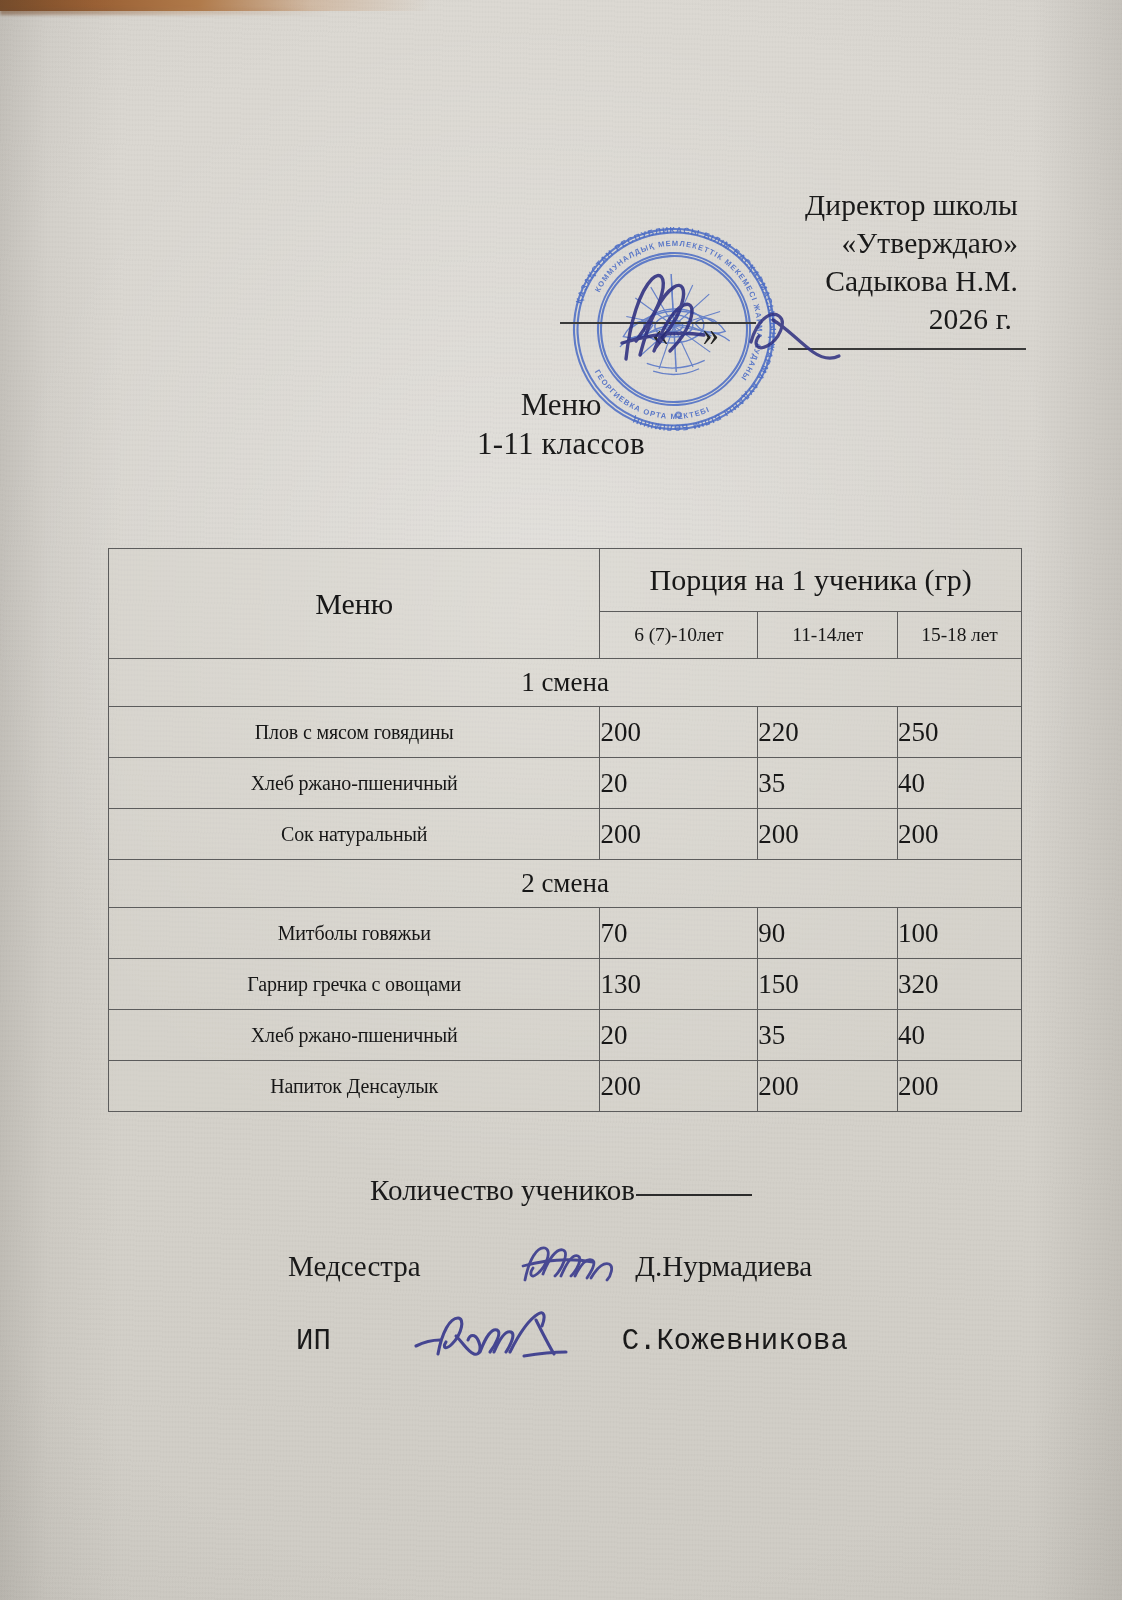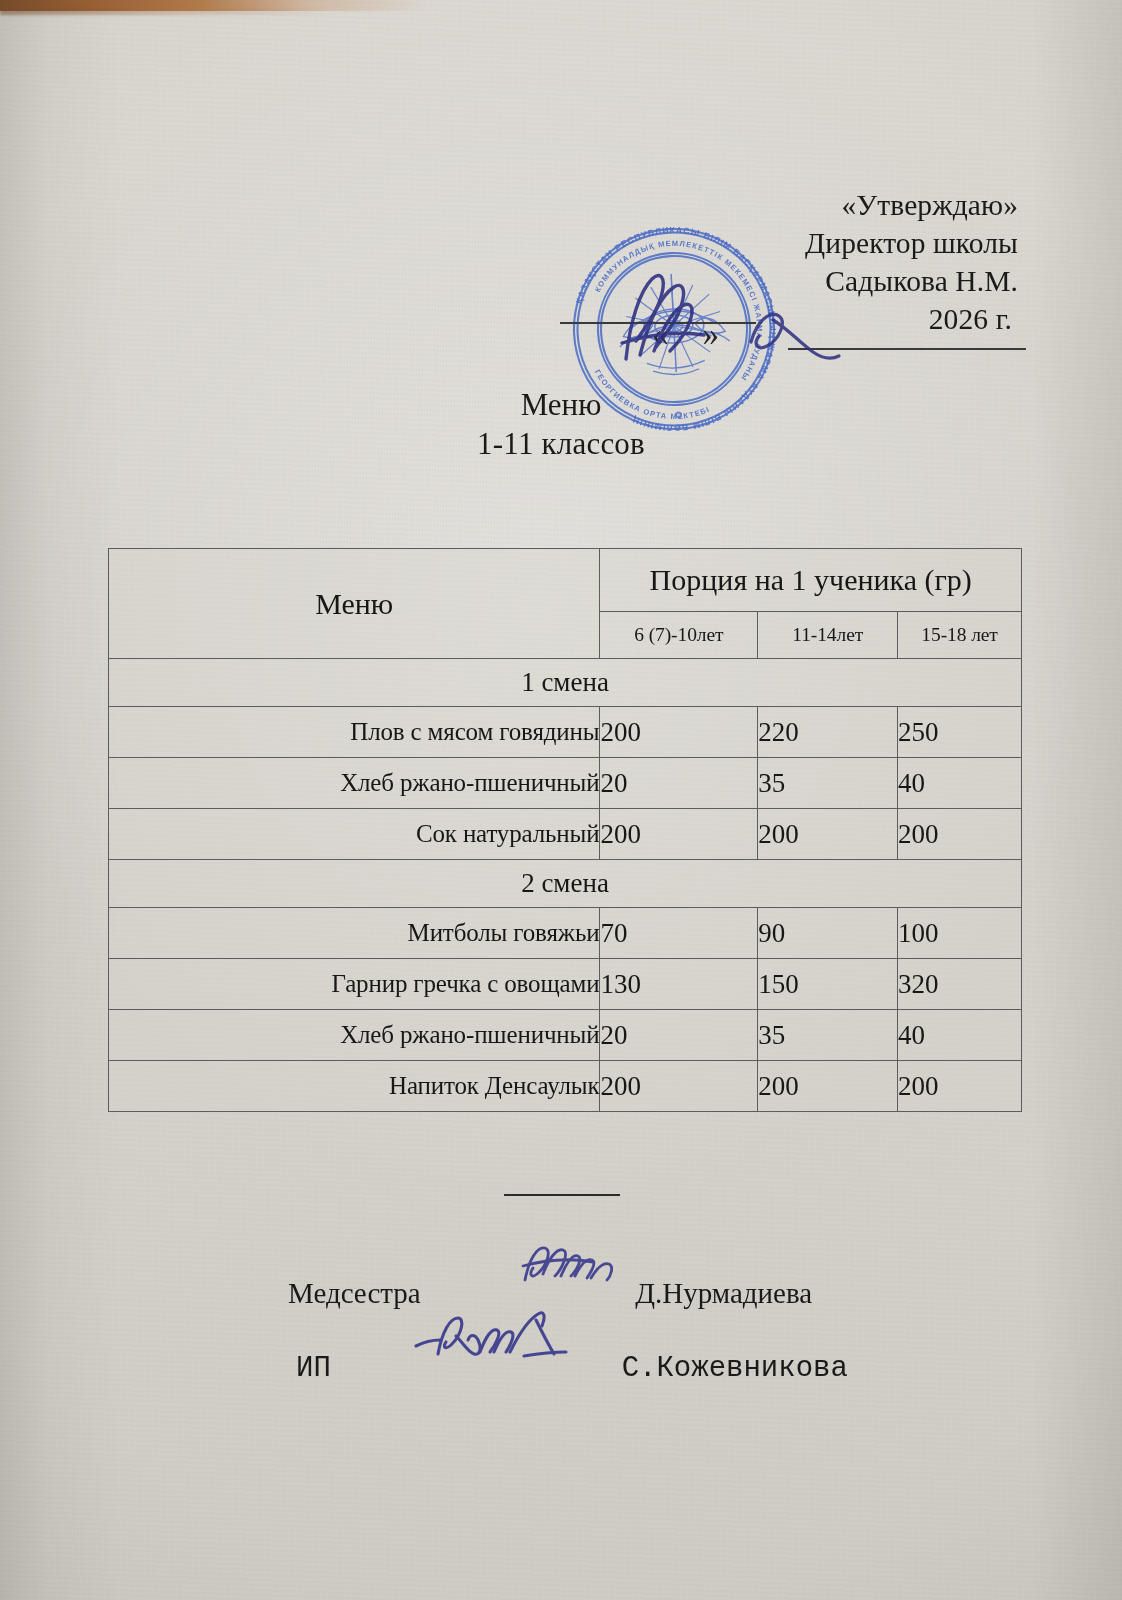--- a/index.html
+++ b/index.html
@@ -186,23 +186,23 @@
     font-size: 19.5px;
     letter-spacing: -.1px;
   }
   .shift-row td {
     height: 47px;
     text-align: center;
     font-size: 27px;
   }
   .dish-name {
     height: 50px;
-    text-align: right;
+    text-align: center;
     padding-left: 14px;
-    font-size: 25px;
+    font-size: 20px;
     letter-spacing: -.15px;
   }
   .dish-val {
     height: 50px;
     font-size: 27px;
   }
 
   
   #count-line {
     position: absolute;
@@ -225,21 +225,21 @@
   .sig-row {
     position: absolute;
     font-size: 29px;
     z-index: 6;
     white-space: nowrap;
   }
   #sig-nurse { left: 288px; top: 1250px; }
   #sig-ip    { left: 296px; top: 1325px; font-family: Liberation Mono, monospace; }
   .sig-role { display: inline-block; }
   .sig-gap  { display: inline-block; position: relative; }
-  .sig-name { display: inline-block; margin-top: 27px; }
+  .sig-name { display: inline-block; }
 
   .ink-sig {
     position: absolute;
     z-index: 8;
     pointer-events: none;
   }
   #ink-nurse { left: 515px; top: 1236px; width: 110px; height: 56px; }
   #ink-ip    { left: 408px; top: 1306px; width: 188px; height: 62px; }
 </style>
 </head>
@@ -248,22 +248,22 @@
 <div id="page">
 
   <div id="paper-bg"></div>
   <div id="paper-grain"></div>
   <div id="desk-strip"></div>
   <div id="desk-strip2"></div>
   <div id="left-shadow"></div>
   <div id="right-shadow"></div>
 
   <div id="approval">
+    <div>Директор школы</div>
     <div>«Утверждаю»</div>
-    <div>Директор школы</div>
     <div>Садыкова Н.М.</div>
     <div class="approve-year">2026 г.</div>
   </div>
 
   <div id="date-line-wrap">
     <div class="date-rule" id="date-rule-1"></div>
     <div class="date-rule" id="date-rule-2"></div>
     <div id="date-quotes">«»</div>
   </div>
 
@@ -406,21 +406,21 @@
         <tr>
           <td class="dish-name">Напиток Денсаулык</td>
           <td class="dish-val">200</td>
           <td class="dish-val">200</td>
           <td class="dish-val">200</td>
         </tr>
       </tbody>
   </table>
 
   <div id="count-line">
-    <span class="cnt-rule"></span>
+    <span class="cnt-label">Количество учеников</span><span class="cnt-rule"></span>
   </div>
 
   <div class="sig-row" id="sig-nurse">
     <span class="sig-role">Медсестра</span>
     <span class="sig-gap" style="width:200px"></span>
     <span class="sig-name">Д.Нурмадиева</span>
   </div>
   <svg class="ink-sig" id="ink-nurse" viewBox="0 0 110 56">
     <g fill="none" stroke="#31328a" stroke-width="2.8" stroke-linecap="round" opacity=".85">
       <path d="M10 44 C14 24, 22 10, 30 12 C37 14, 32 30, 22 38 C16 43, 14 38, 18 32"></path>

